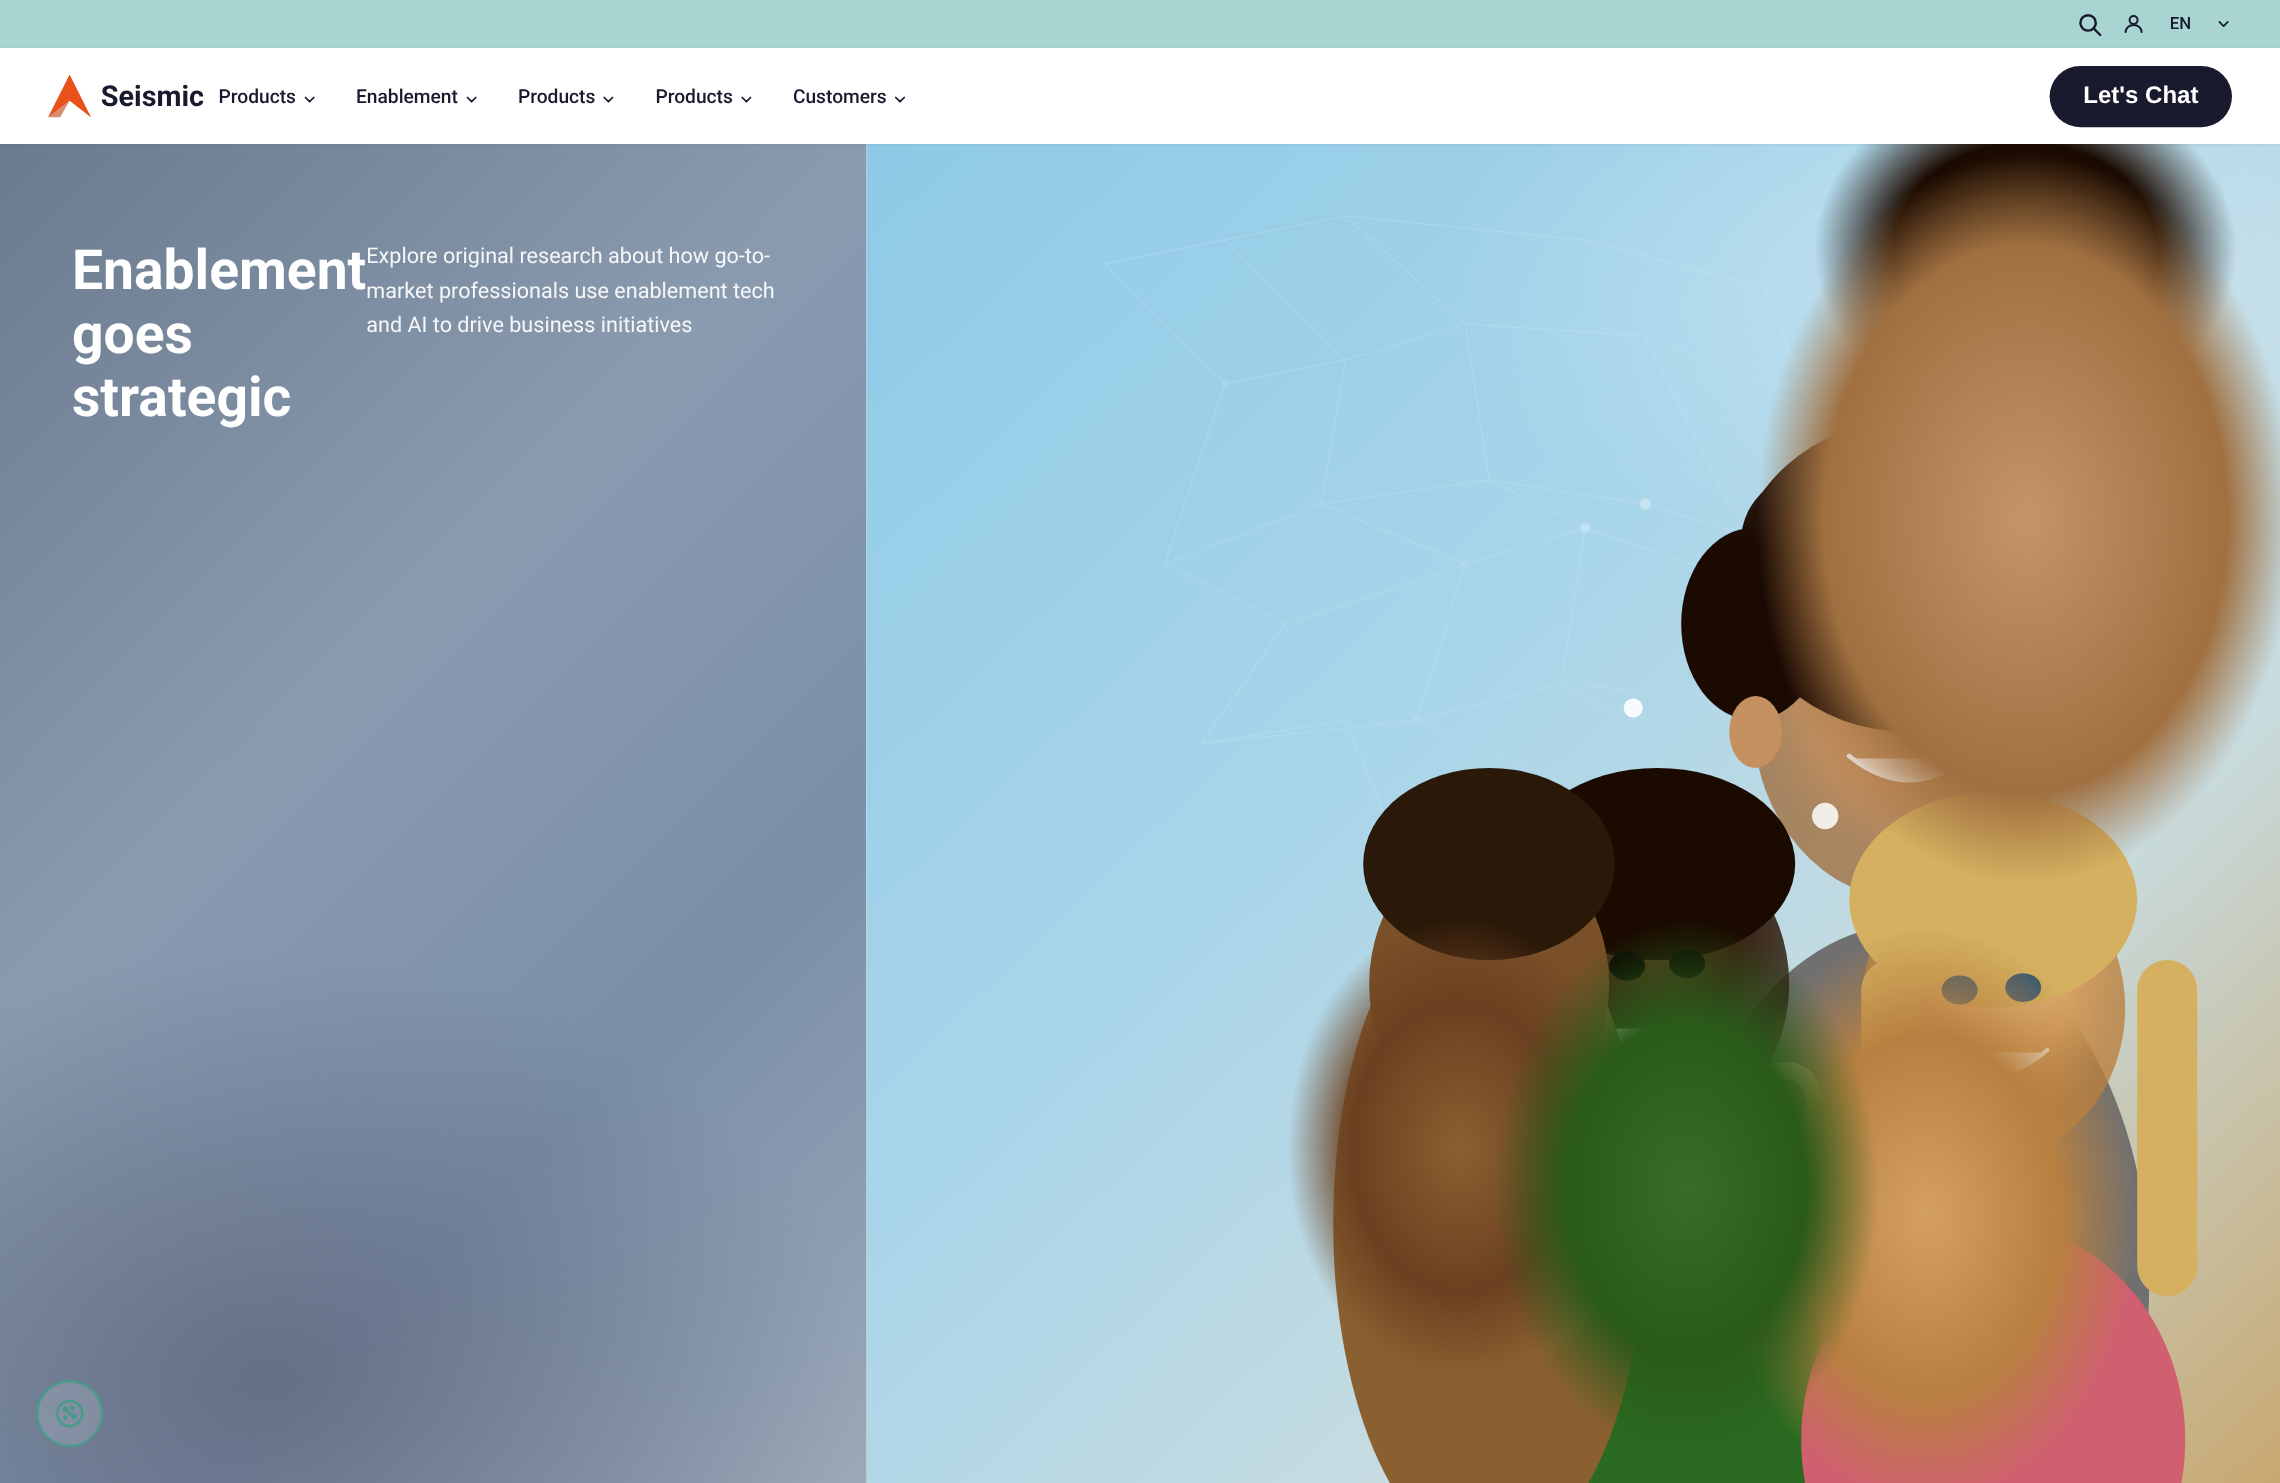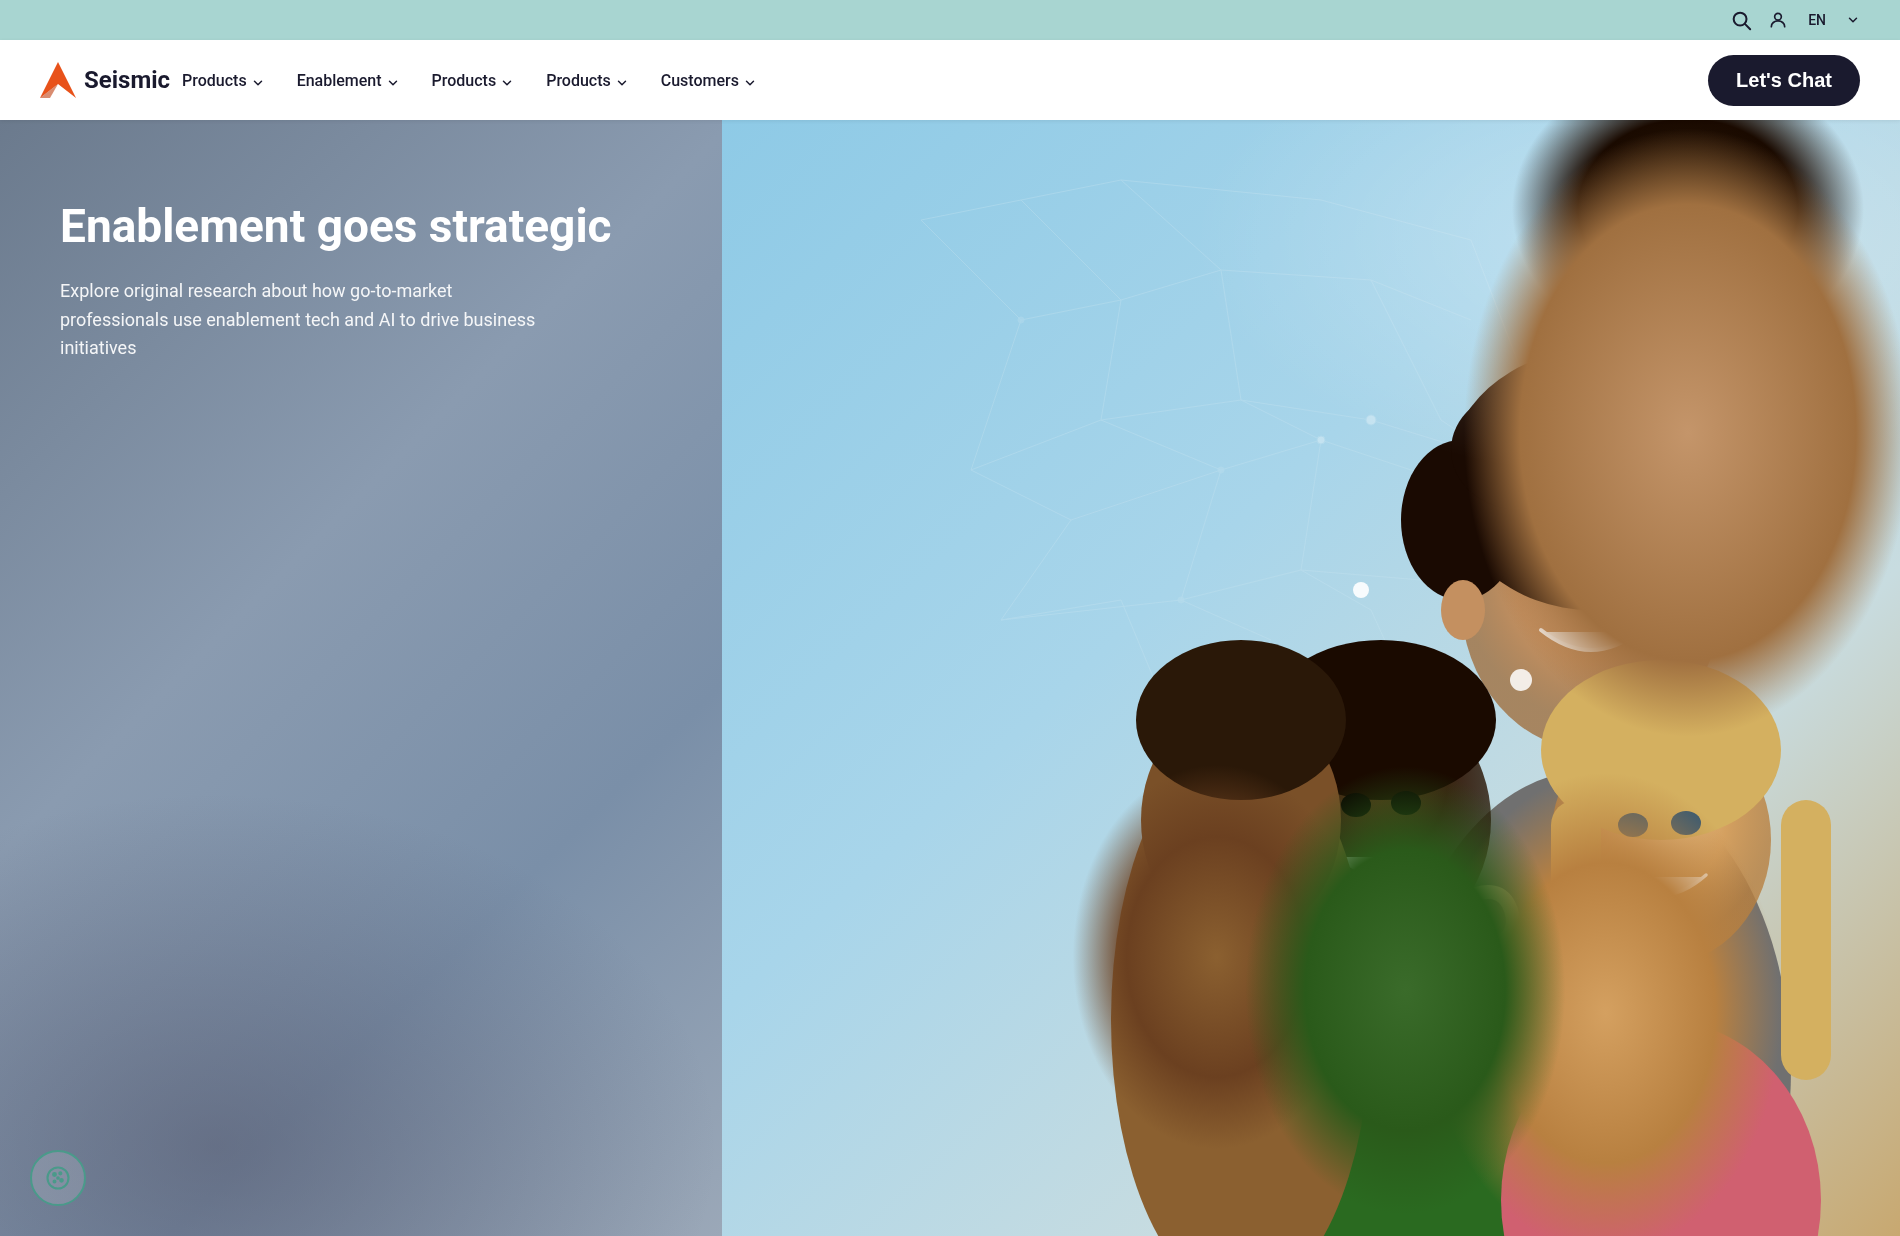--- a/index.html
+++ b/index.html
@@ -103,21 +103,21 @@
     .hero {
       display: flex;
       width: 100%;
       height: calc(1236px - 40px - 80px);
       min-height: 700px;
     }
     .hero-left {
       width: 38%;
       background: linear-gradient(135deg, #6b7a8d 0%, #8a9bb0 40%, #7a8fa8 70%, #9ba8b8 100%);
       display: flex;
-      flex-direction: column;
+      flex-direction: row;
       justify-content: flex-start;
       padding: 80px 60px 60px 60px;
       position: relative;
     }
     .hero-left::after {
       content: '';
       position: absolute;
       bottom: 0;
       left: 0;
       right: 0;

